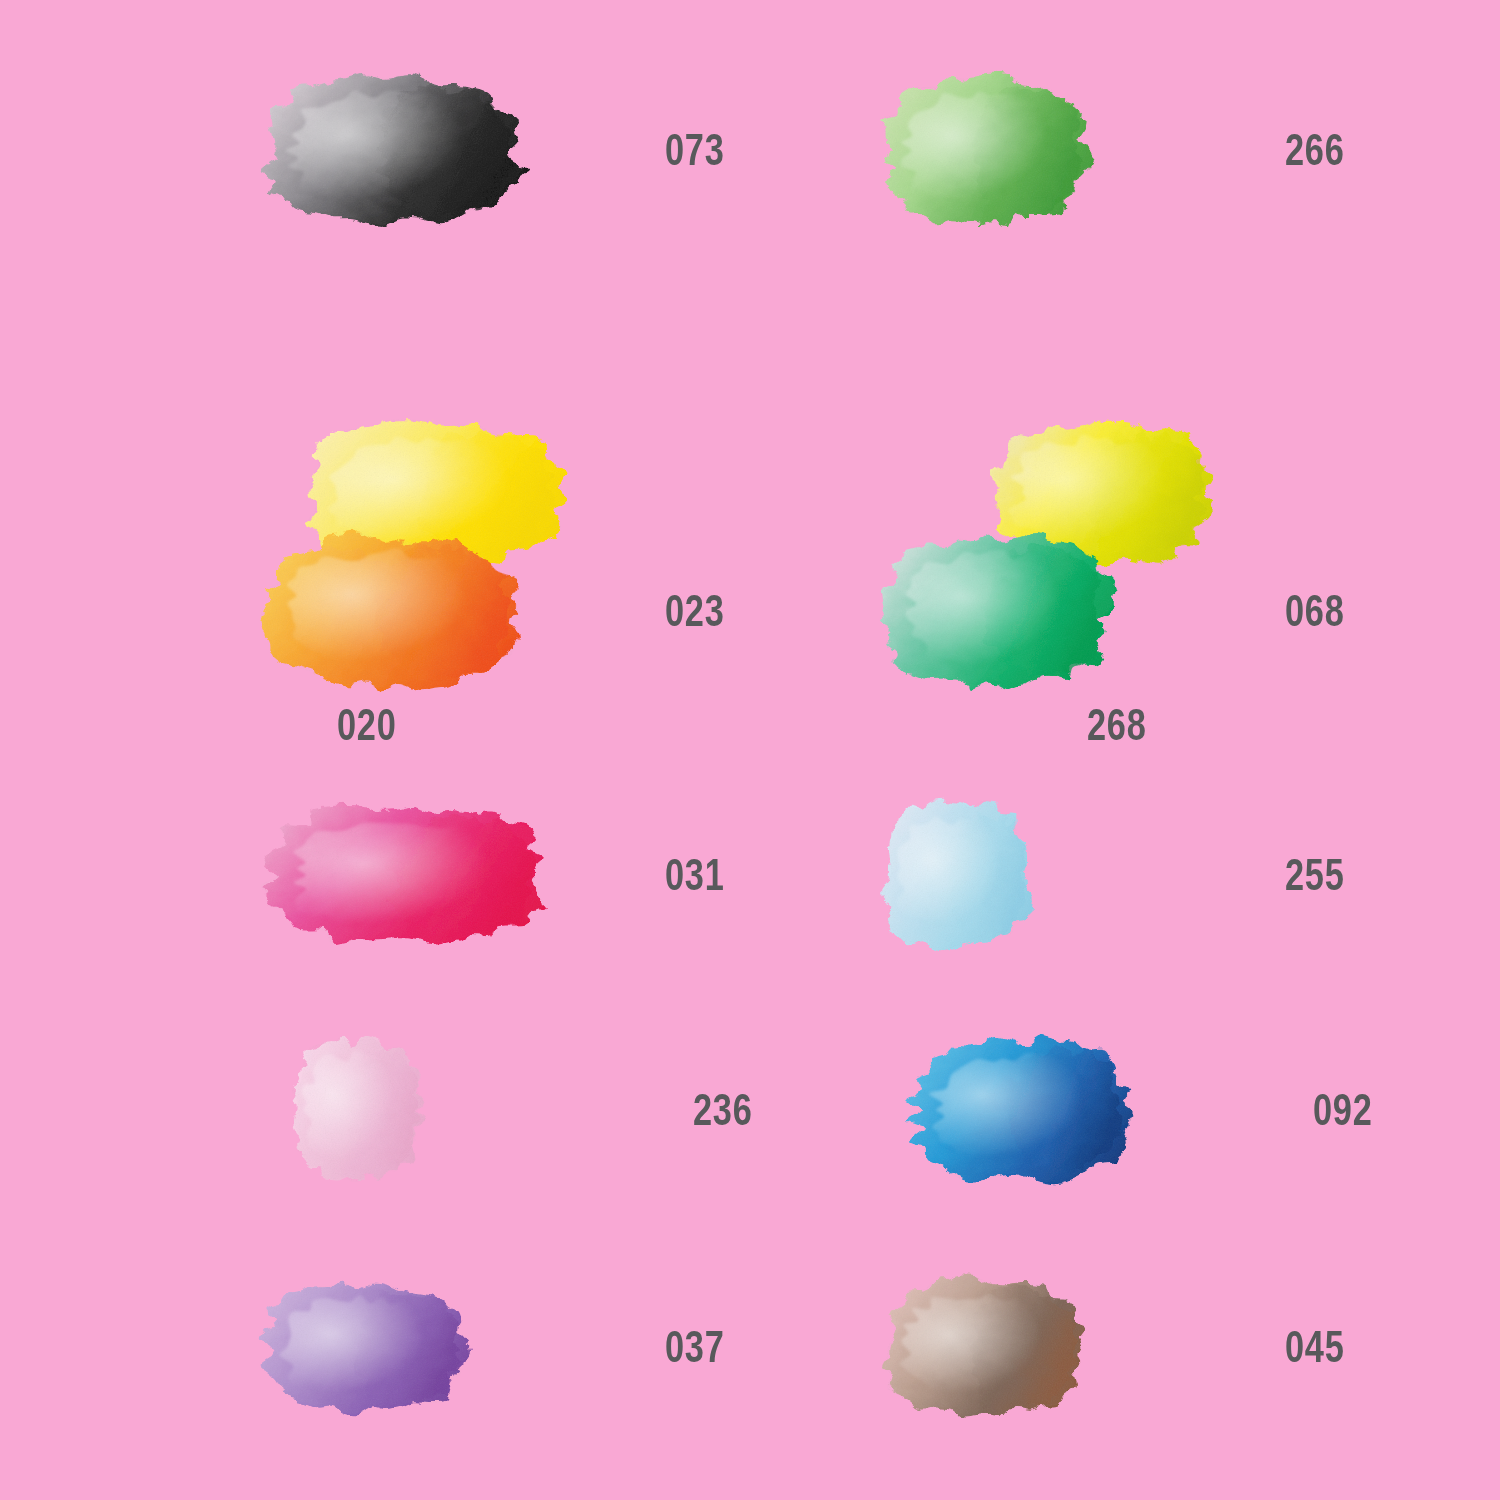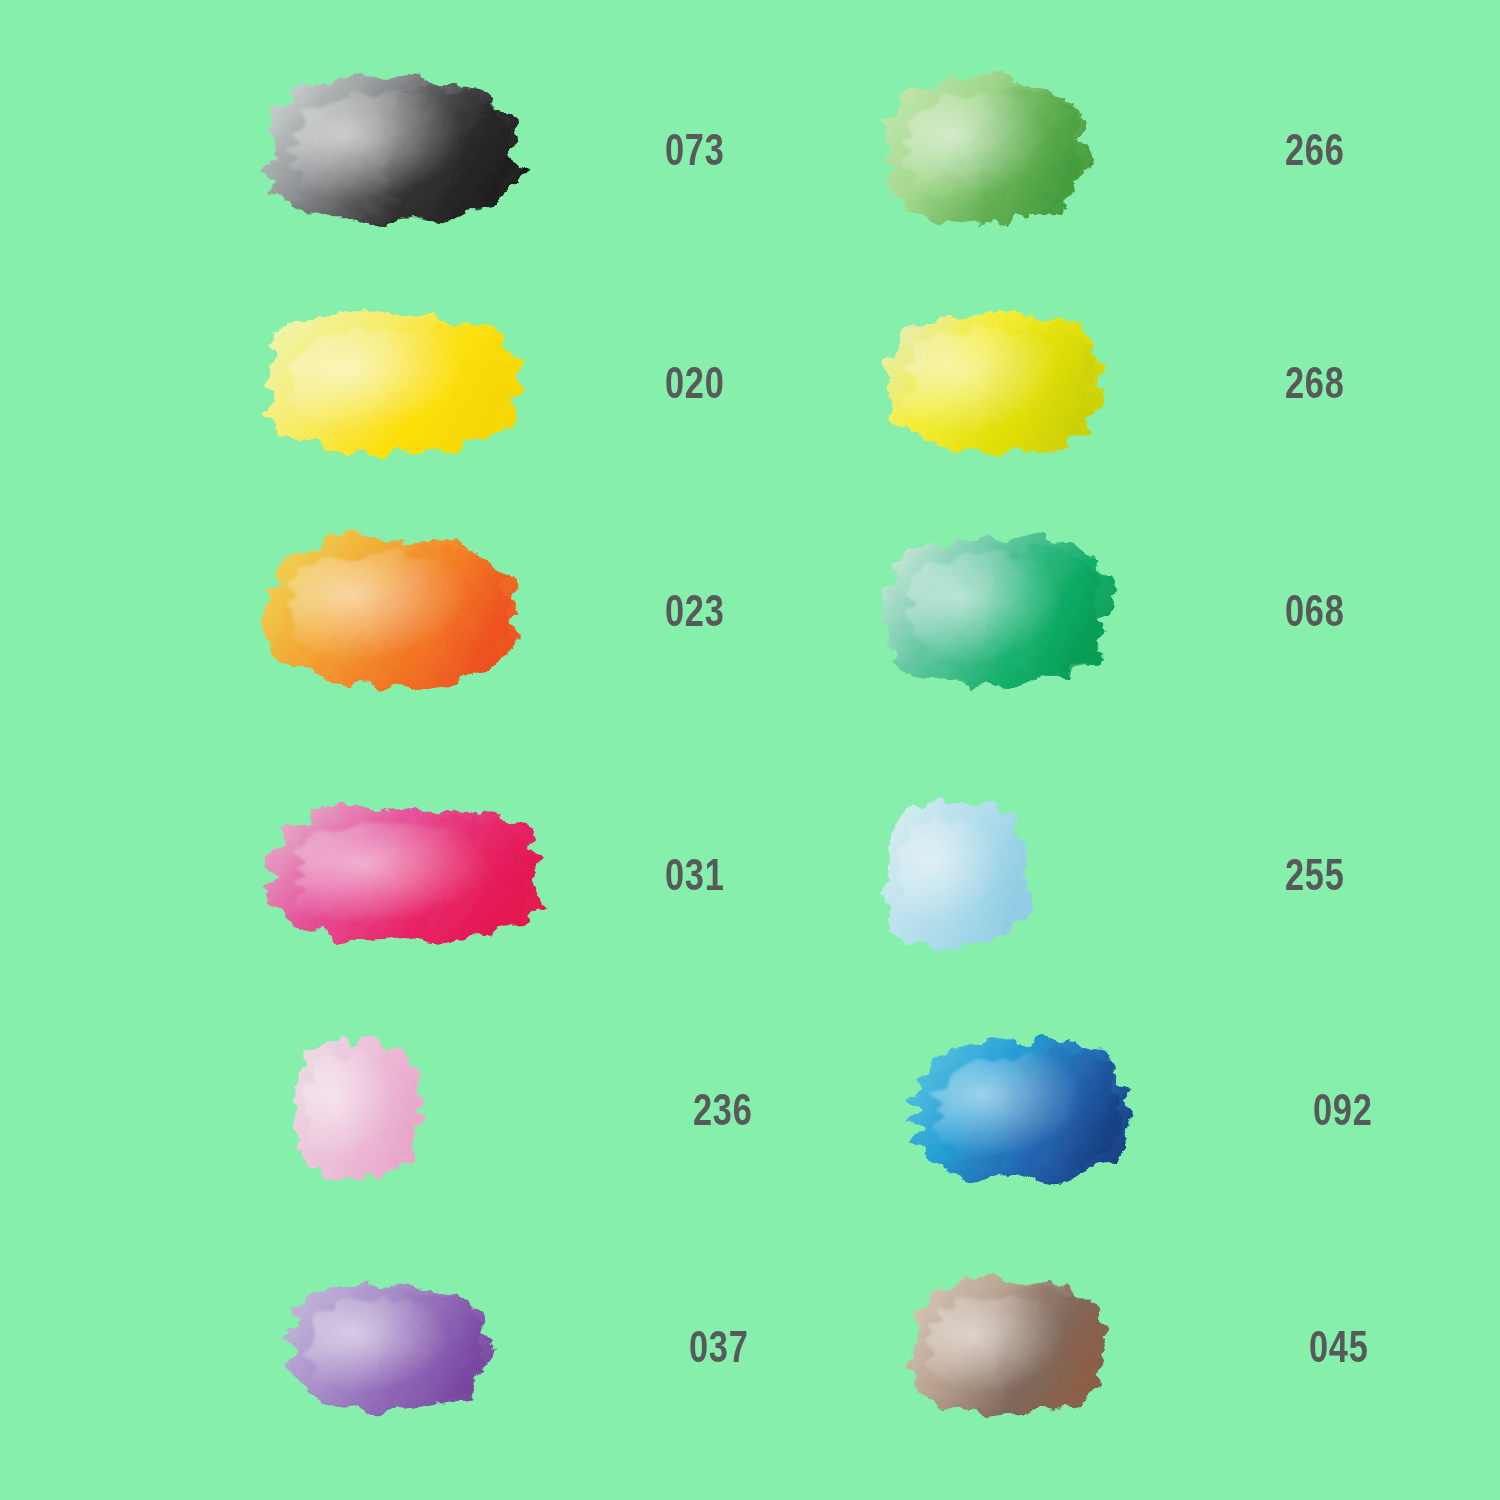--- a/index.html
+++ b/index.html
@@ -11,21 +11,21 @@
   body {
     width: 1500px;
     height: 1500px;
     font-family: "Liberation Sans", sans-serif;
     overflow: hidden;
   }
   #sheet {
     position: relative;
     width: 1500px;
     height: 1500px;
-    background: #86efac;
+    background: #f9a8d4;
   }
   .column {
     position: absolute;
     top: 0;
     width: 750px;
     height: 1500px;
   }
   #col-left  { left: 0; }
   #col-right { left: 750px; text-decoration: underline; }
 
@@ -57,25 +57,25 @@
     letter-spacing: 1px;
     color: #58595b;
     line-height: 1;
     transform: scaleX(0.78);
     transform-origin: left center;
     white-space: nowrap;
     -webkit-font-smoothing: antialiased;
   }
   
   .r0 { top:   35px; }
-  .r1 { top:  268px; }
+  .r1 { top:  283px; flex-direction: column; }
   .r2 { top:  496px; }
   .r3 { top:  760px; }
   .r4 { top:  995px; margin-left: 28px; }
-  .r5 { top: 1232px; padding-left: 24px; }
+  .r5 { top: 1232px; }
 
   
   #col-left  .swatch-art  { margin-left: 245px; }
   #col-left  .swatch-code { margin-left: 0px; }
   #col-right .swatch-art  { margin-left: 115px; }
   #col-right .swatch-code { margin-left: 0px; }
 </style>
 </head>
 <body>
 

